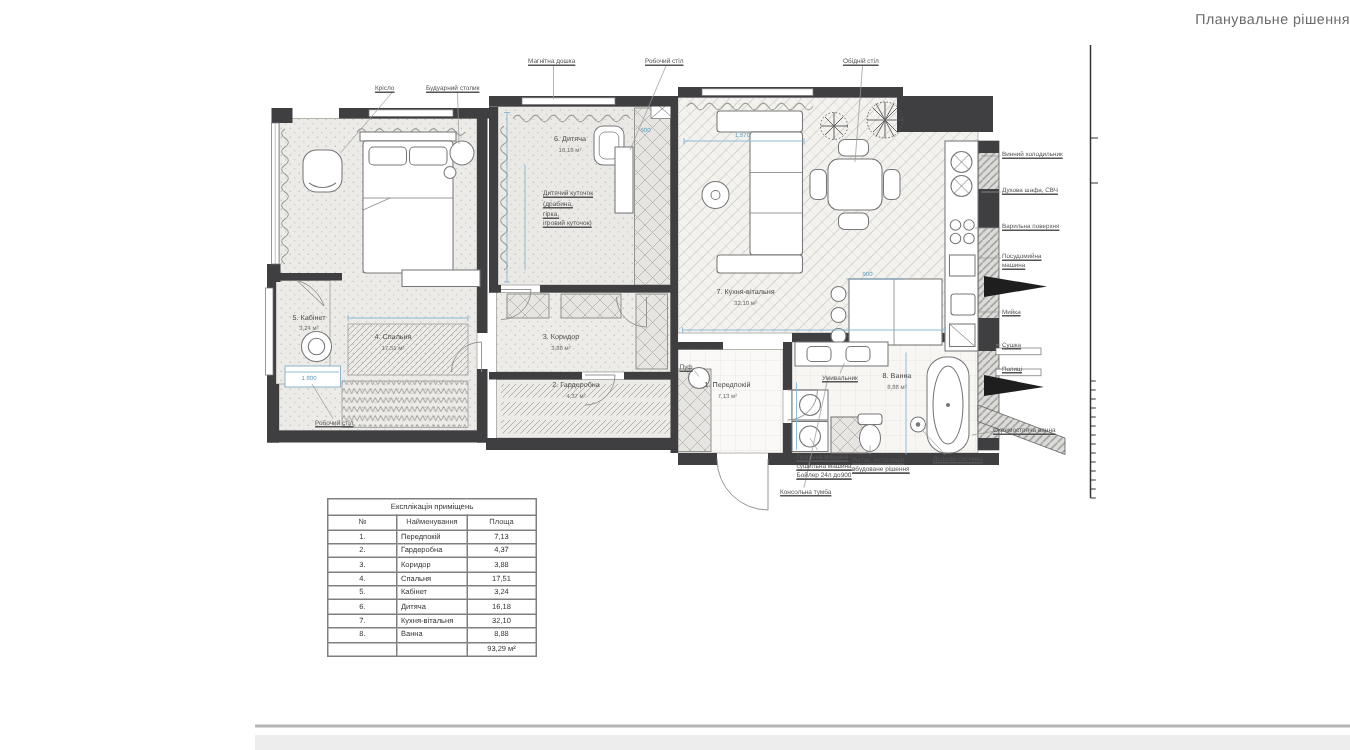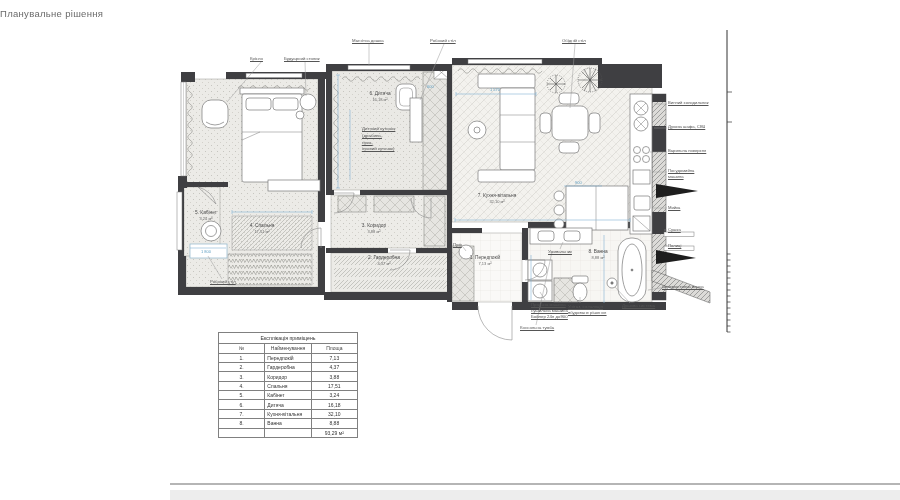--- a/index.html
+++ b/index.html
@@ -1,18 +1,18 @@
 <!DOCTYPE html>
 <html><head>
 <meta charset="utf-8">
 <style>
   html,body{margin:0;padding:0;background:#fff;}
   .screen{position:relative;width:900px;height:500px;background:#ffffff;overflow:hidden;
           font-family:"Liberation Sans", sans-serif;}
-  .title{position:absolute;left:0;right:0;top:8px;text-align:left;font-size:9.5px;
+  .title{position:absolute;left:0;right:0;top:8px;text-align:right;font-size:9.5px;
          color:#6a6a6a;letter-spacing:.3px;}
   svg.plan{position:absolute;left:0;top:0;}
   .co{position:absolute;font-size:4.3px;color:#555;text-decoration:underline;
       text-underline-offset:1px;white-space:nowrap;line-height:1.45;}
   .co div{text-decoration:underline;}
   .room{position:absolute;text-align:center;color:#4b4b4b;line-height:1.3;}
   .room .nm{font-size:4.8px;}
   .room .ar{font-size:4px;color:#6c6c6c;}
   .dim{position:absolute;font-size:4px;color:#5e9ec2;white-space:nowrap;}
   .klabel{position:absolute;width:42px;font-size:4.2px;color:#555;

